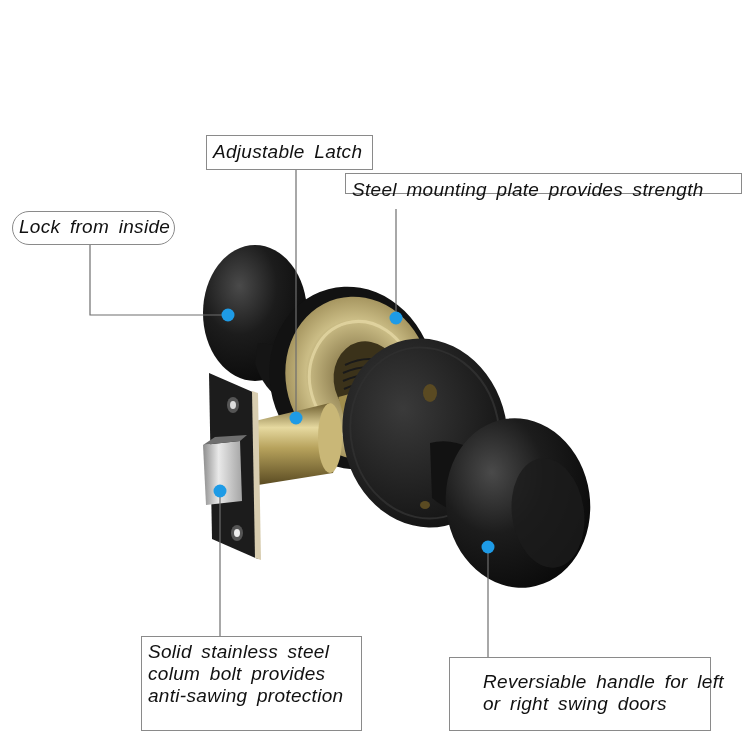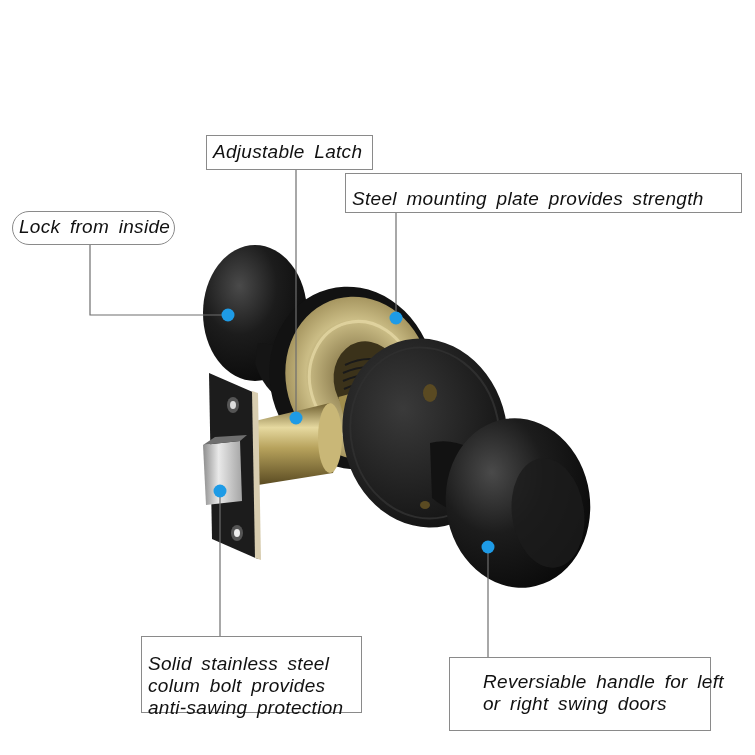--- a/index.html
+++ b/index.html
@@ -114,29 +114,29 @@
       <circle cx="396" cy="275" r="6.5"></circle>
       <circle cx="220" cy="448" r="6.5"></circle>
       <circle cx="488" cy="504" r="6.5"></circle>
     </g>
   </svg>
 
   <div class="label-box" style="left:206px; top:92px; width:167px; height:35px; padding-top:5px;">
     <span class="line">Adjustable  Latch</span>
   </div>
 
-  <div class="label-box" style="left:345px; top:130px; width:397px; height:40px; padding-top:14px;">
+  <div class="label-box" style="left:345px; top:130px; width:397px; height:21px; padding-top:5px;">
     <span class="line">Steel  mounting  plate  provides  strength</span>
   </div>
 
   <div class="label-box" style="left:12px; top:168px; width:163px; height:34px; padding-top:4px;border-radius:17px;">
     <span class="line">Lock from inside</span>
   </div>
 
-  <div class="label-box" style="left:141px; top:593px; width:221px; height:77px; padding-top:16px;">
+  <div class="label-box" style="left:141px; top:593px; width:221px; height:95px; padding-top:4px;">
     <span class="line">Solid  stainless  steel</span>
     <span class="line">colum  bolt  provides</span>
     <span class="line">anti-sawing  protection</span>
   </div>
 
   <div class="label-box" style="left:449px; top:614px; width:262px; height:74px; padding-top:13px;padding-left:33px;">
     <span class="line">Reversiable  handle  for left</span>
     <span class="line">or  right swing  doors</span>
   </div>
 

